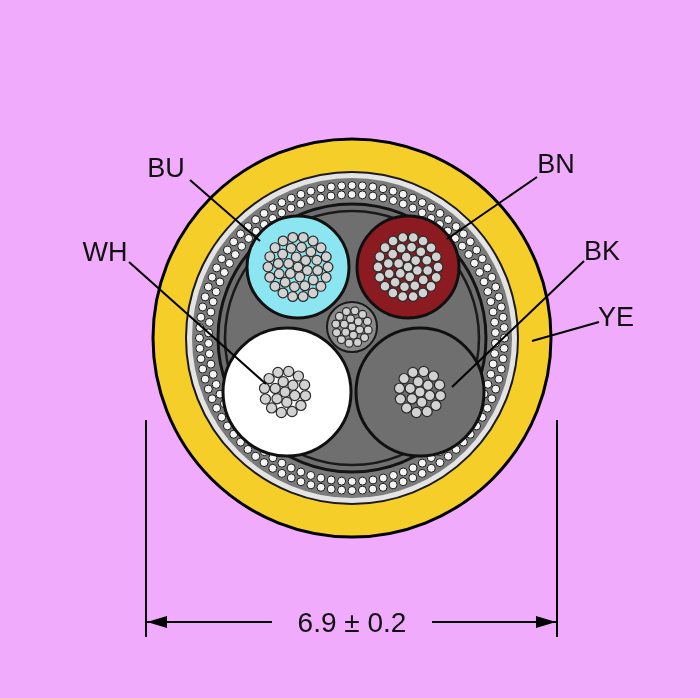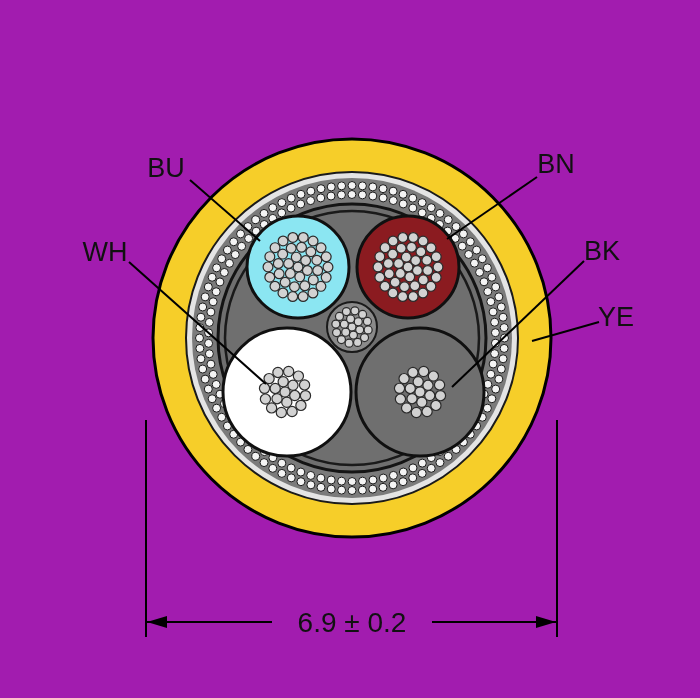--- a/index.html
+++ b/index.html
@@ -1,19 +1,19 @@
 <!DOCTYPE html>
 <html><head>
 <meta charset="utf-8">
 <style>
   html,body{margin:0;padding:0;background:#ffffff;}
   .stage{
     position:relative;
     width:700px;height:698px;
-    background:#a21caf;
+    background:#f0abfc;
     overflow:hidden;
     font-family:"Liberation Sans", sans-serif;
   }
   svg text{
     font-family:"Liberation Sans", sans-serif;
     fill:#111111;
   }
   .callout{ font-size:27px; }
   .dim-text{ font-size:28px; }
 </style>

